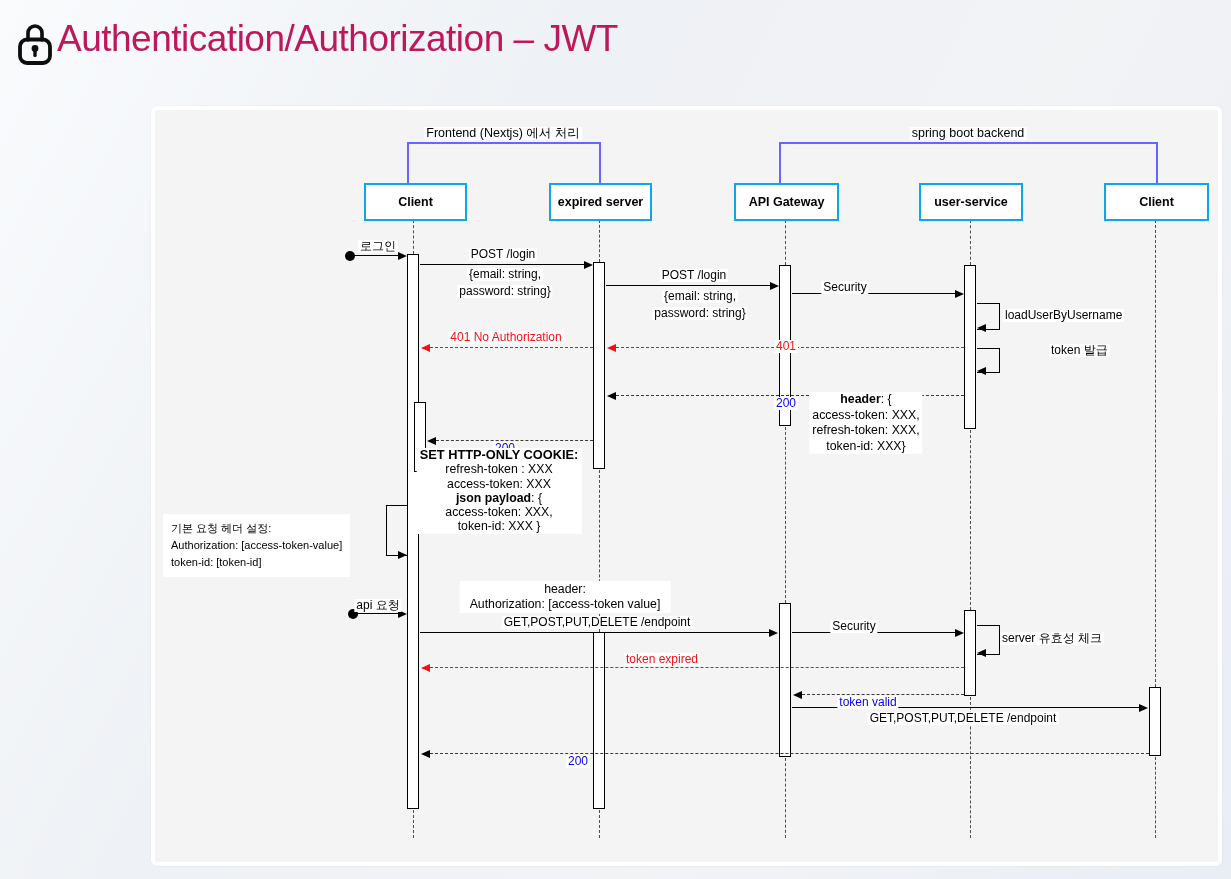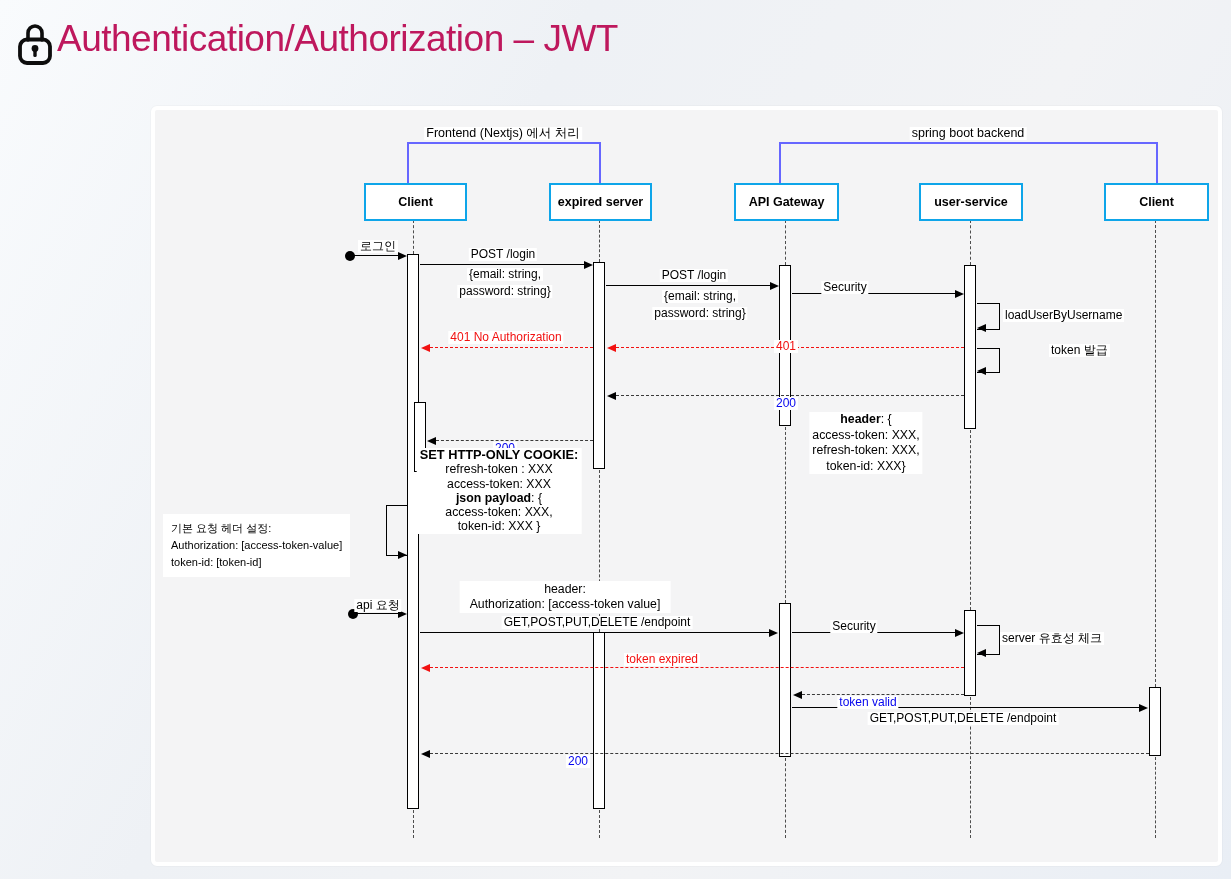--- a/index.html
+++ b/index.html
@@ -150,21 +150,21 @@
 <div class="lbl ctr red-t" style="left:786px;top:340px;">401</div>
 
 <div class="selfcall" style="left:977px;top:348px;width:22px;height:23px;"></div>
 <div class="ah ahl" style="left:977px;top:366.5px;"></div>
 <div class="lbl" style="left:1005px;top:344px;margin-left:44px;">token 발급</div>
 
 <div class="dline" style="left:616px;top:395px;width:348px;"></div>
 <div class="ah ahl" style="left:607px;top:391.5px;"></div>
 <div class="lbl ctr blue-t" style="left:786px;top:389px;">200</div>
 
-<div class="note center" style="left:866px;top:412px;line-height:15.5px;padding:0 3px;">
+<div class="note center" style="left:866px;top:392px;line-height:15.5px;padding:0 3px;">
   <div><b>header</b><span>: {</span></div>
   <div>access-token: XXX,</div>
   <div>refresh-token: XXX,</div>
   <div>token-id: XXX}</div>
 </div>
 
 <div class="dline" style="left:436px;top:440px;width:157px;"></div>
 <div class="ah ahl" style="left:427px;top:436.5px;"></div>
 <div class="lbl ctr blue-t" style="left:505px;top:434px;">200</div>
 

